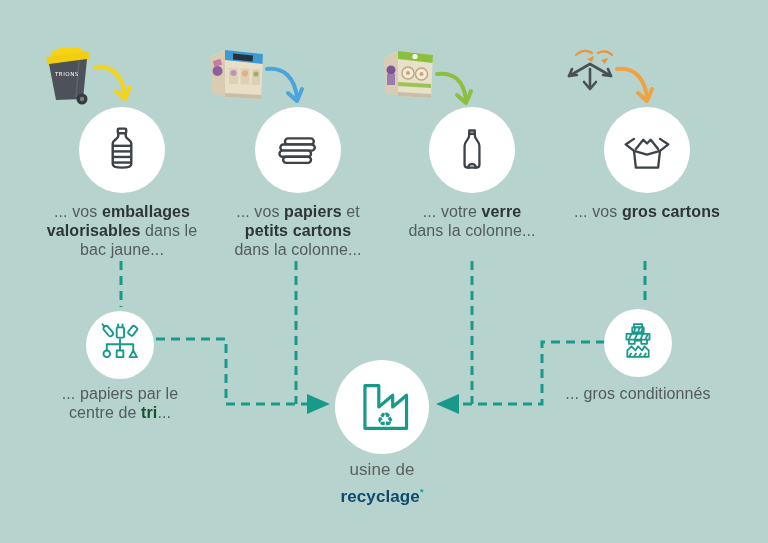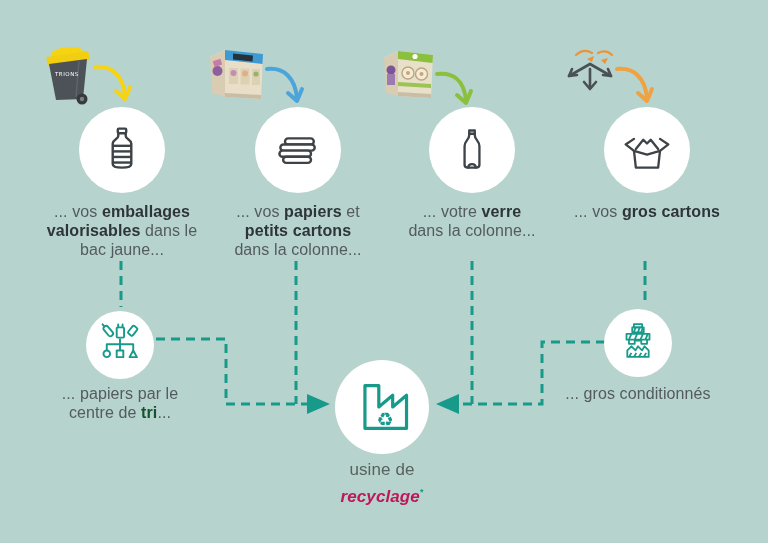--- a/index.html
+++ b/index.html
@@ -17,21 +17,21 @@
   .bubble.small{width:68px;height:68px;}
   .bubble.factory{width:94px;height:94px;}
   .caption{
     position:absolute;width:180px;text-align:center;z-index:3;
     font-size:16px;line-height:19px;color:#535b5e;letter-spacing:.1px;
   }
   .caption .t{font-weight:400;}
   .caption .b{font-weight:700;color:#2e3538;}
   .caption .a{font-weight:700;color:#14532d;}
   .caption.usine{font-size:17px;line-height:23px;color:#59625f;}
-  .caption.usine .a{color:#be185d;font-style:italic;}
+  .caption.usine .a{color:#0c4a6e;}
   .caption.usine sup{font-size:9px;color:#139a8a;font-weight:700;}
   .objsvg{position:absolute;z-index:2;}
 </style>
 </head>
 <body>
 
 <div class="canvas">
 
   <svg class="overlay" width="768" height="543" viewBox="0 0 768 543">
     <g stroke="#189a8b" stroke-width="3" fill="none" stroke-dasharray="9 6">

